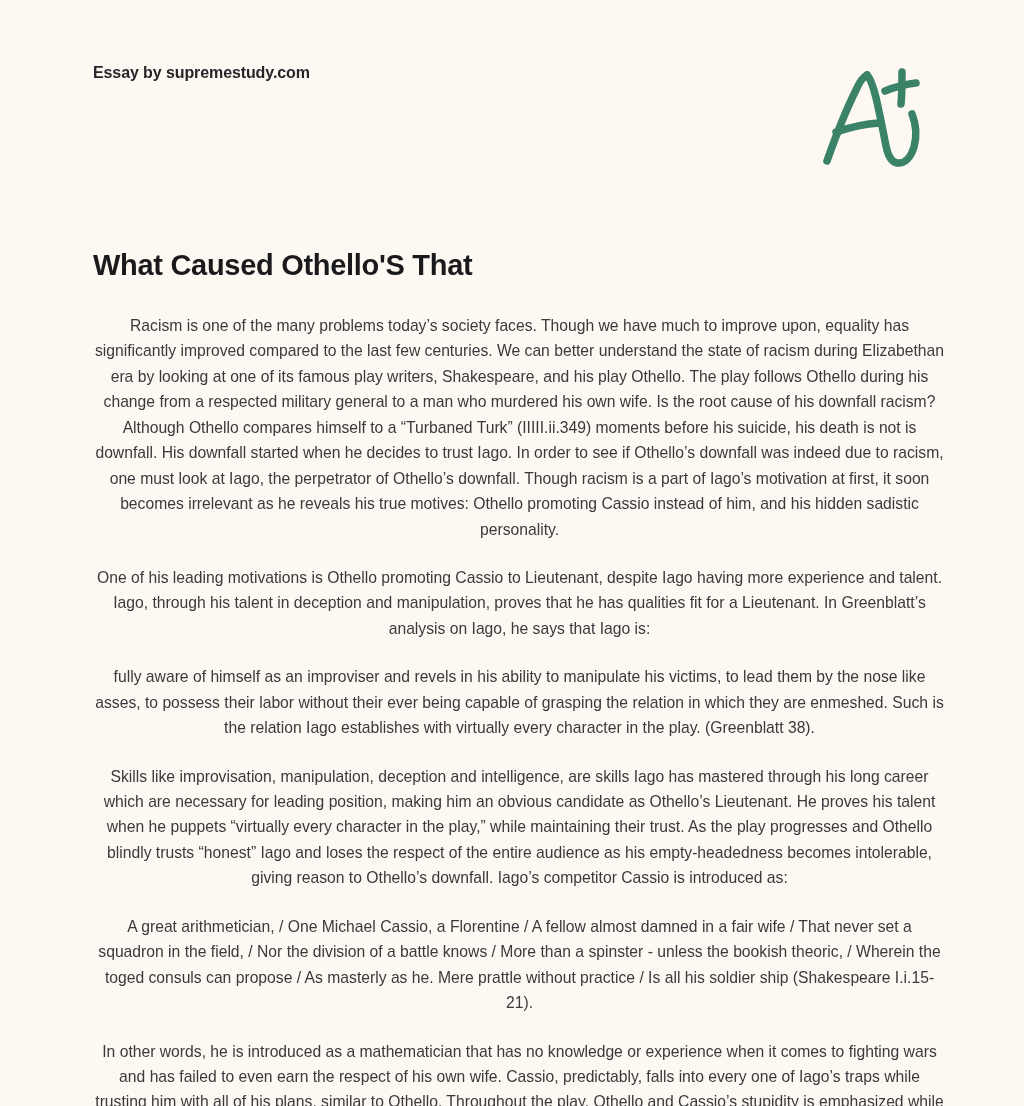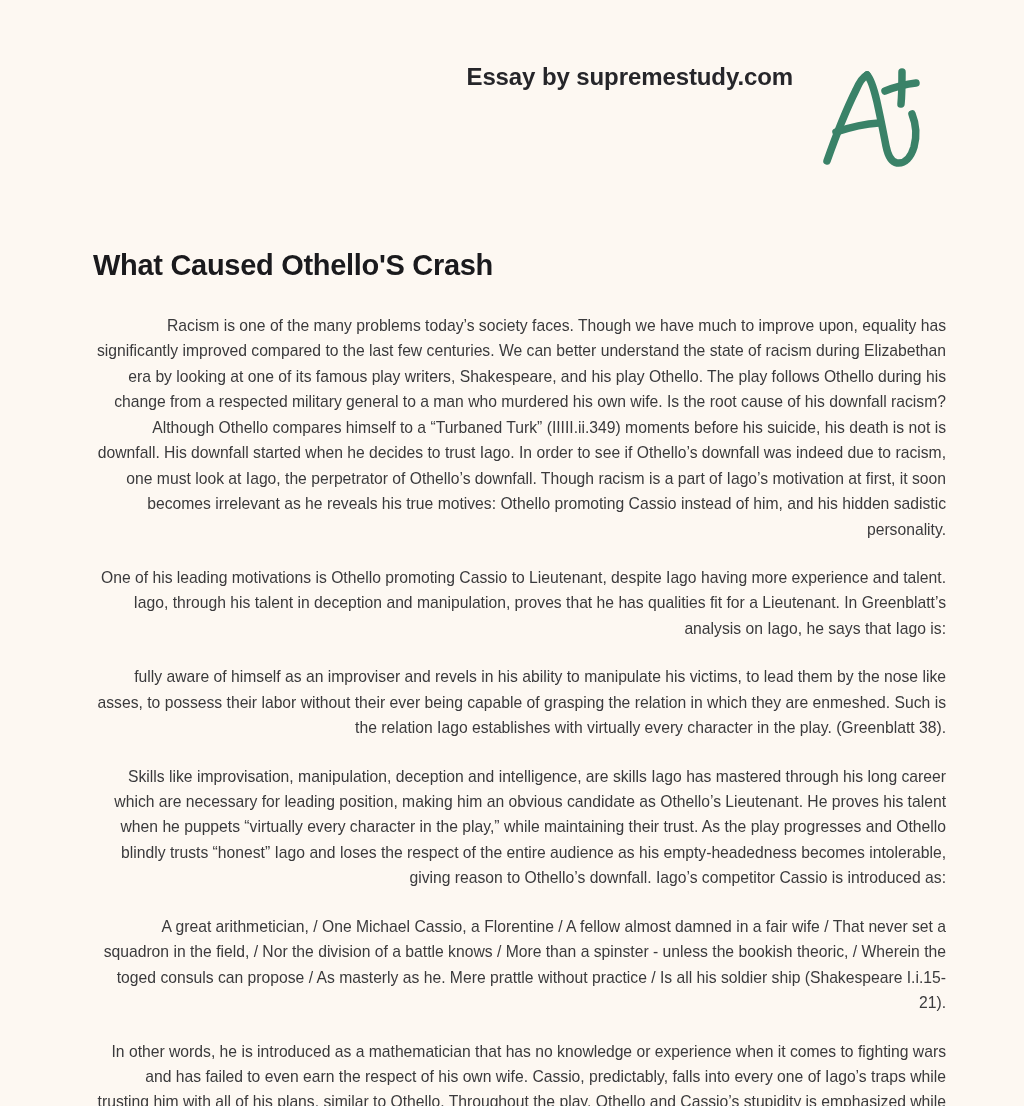--- a/index.html
+++ b/index.html
@@ -23,27 +23,26 @@
   }
 
   
   .header {
     position: absolute;
     left: 93px;
     top: 63px;
     width: 700px;
   }
   .byline {
-    font-size: 24px;
+    font-size: 16px;
     font-weight: bold;
     color: #26262a;
     letter-spacing: -0.1px;
     line-height: 1.2;
     margin: 0;
-    text-align: right;
   }
   .source-line {
     margin: 19px 0 0 0;
     font-size: 14.5px;
     line-height: 1.3;
     white-space: nowrap;
   }
   .source-label {
     color: #8b8a88;
   }
@@ -84,21 +83,21 @@
     position: absolute;
     left: 93px;
     top: 313px;
     width: 853px;
   }
   .article p {
     margin: 0 0 23px 0;
     font-size: 15.7px;
     line-height: 1.62;
     color: #3a3a3c;
-    text-align: right;
+    text-align: center;
   }
   .article p:last-child {
     margin-bottom: 0;
   }
 </style>
 </head>
 <body>
 
 <div class="page">
 
@@ -116,21 +115,21 @@
                C105 74 104 62 100 52"></path>
 
       <path d="M24 70 C36 66 52 62 67 61"></path>
 
       <path d="M73 29 C83 25 95 22 104 21"></path>
 
       <path d="M90 10 C90 20 90 32 89 42"></path>
     </svg>
   </div>
 
-  <h1 class="title">What Caused Othello'S Crash</h1>
+  <h1 class="title">What Caused Othello'S That</h1>
 
   <div class="article">
     <p>Racism is one of the many problems today’s society faces. Though we have much to improve upon, equality has significantly improved compared to the last few centuries. We can better understand the state of racism during Elizabethan era by looking at one of its famous play writers, Shakespeare, and his play Othello. The play follows Othello during his change from a respected military general to a man who murdered his own wife. Is the root cause of his downfall racism? Although Othello compares himself to a “Turbaned Turk” (IIIII.ii.349) moments before his suicide, his death is not is downfall. His downfall started when he decides to trust Iago. In order to see if Othello’s downfall was indeed due to racism, one must look at Iago, the perpetrator of Othello’s downfall. Though racism is a part of Iago’s motivation at first, it soon becomes irrelevant as he reveals his true motives: Othello promoting Cassio instead of him, and his hidden sadistic personality.</p>
     <p>One of his leading motivations is Othello promoting Cassio to Lieutenant, despite Iago having more experience and talent. Iago, through his talent in deception and manipulation, proves that he has qualities fit for a Lieutenant. In Greenblatt’s analysis on Iago, he says that Iago is:</p>
     <p>fully aware of himself as an improviser and revels in his ability to manipulate his victims, to lead them by the nose like asses, to possess their labor without their ever being capable of grasping the relation in which they are enmeshed. Such is the relation Iago establishes with virtually every character in the play. (Greenblatt 38).</p>
     <p>Skills like improvisation, manipulation, deception and intelligence, are skills Iago has mastered through his long career which are necessary for leading position, making him an obvious candidate as Othello’s Lieutenant. He proves his talent when he puppets “virtually every character in the play,” while maintaining their trust. As the play progresses and Othello blindly trusts “honest” Iago and loses the respect of the entire audience as his empty-headedness becomes intolerable, giving reason to Othello’s downfall. Iago’s competitor Cassio is introduced as:</p>
     <p>A great arithmetician, / One Michael Cassio, a Florentine / A fellow almost damned in a fair wife / That never set a squadron in the field, / Nor the division of a battle knows / More than a spinster - unless the bookish theoric, / Wherein the toged consuls can propose / As masterly as he. Mere prattle without practice / Is all his soldier ship (Shakespeare I.i.15-21).</p>
     <p>In other words, he is introduced as a mathematician that has no knowledge or experience when it comes to fighting wars and has failed to even earn the respect of his own wife. Cassio, predictably, falls into every one of Iago’s traps while trusting him with all of his plans, similar to Othello. Throughout the play, Othello and Cassio’s stupidity is emphasized while Iago develops into a cunning chara</p>
   </div>
 

